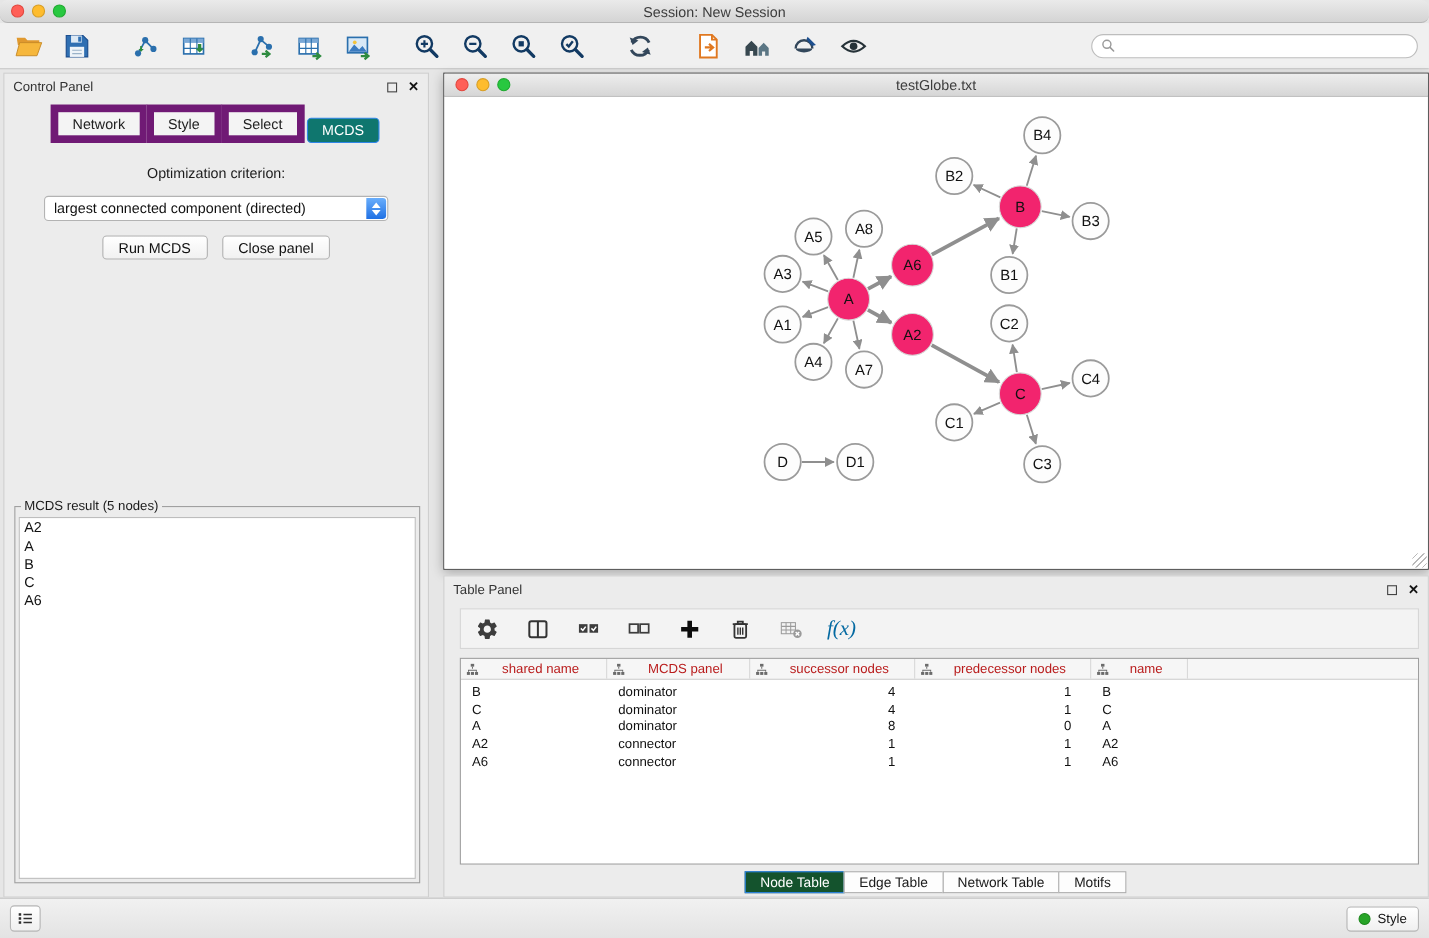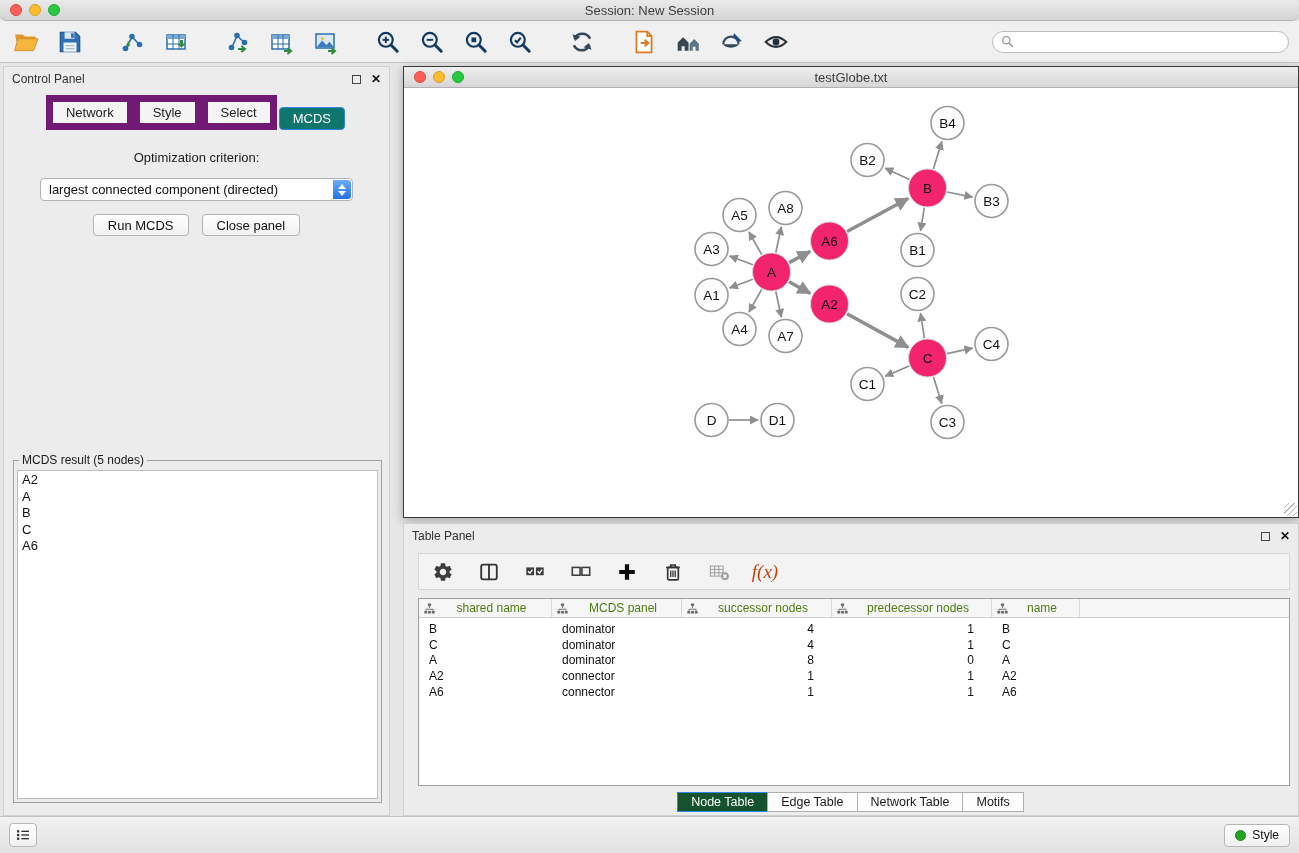--- a/index.html
+++ b/index.html
@@ -81,24 +81,24 @@
 
   
   .table-panel { margin-top:5px; flex:1; background:#ececec; border:1px solid #cfcfcf; position:relative;
                  display:flex; flex-direction:column; min-height:0; }
   .tp-inner { padding:0 8px 0 14px; }
   .tp-toolbar { height:37px; margin-top:7px; background:#f3f3f3; border:1px solid #d6d6d6;
                 display:flex; align-items:center; padding:0 10px; gap:18px; }
   .tb2-btn { background:transparent; border:none; width:28px; height:28px; display:flex; align-items:center;
              justify-content:center; cursor:pointer; }
   .tb2-btn svg { width:22px; height:22px; }
-  .fx-label { font-family:"Liberation Serif", serif; font-style:italic; font-size:19px; color:#c2410c; }
+  .fx-label { font-family:"Liberation Serif", serif; font-style:italic; font-size:19px; color:#0369a1; }
   .tbl-wrap { margin-top:8px; background:#fff; border:1px solid #9e9e9e; height:188px; overflow:hidden; }
   .tbl-header { display:flex; background:#f6f6f6; border-bottom:1px solid #cfcfcf; height:19px; }
-  .th { display:flex; align-items:center; border-right:1px solid #d9d9d9; font-size:12px; color:#4d7c0f;
+  .th { display:flex; align-items:center; border-right:1px solid #d9d9d9; font-size:12px; color:#b91c1c;
         padding:0 3px 0 5px; }
   .th .th-label { flex:1; text-align:center; }
   .th-icon { flex:0 0 auto; }
   .th-fill { flex:1; border-right:none; }
   .c0 { width:133px; } .c1 { width:130px; } .c2 { width:150px; } .c3 { width:160px; } .c4 { width:88px; }
   .tbl-body { padding-top:3px; }
   .tr { display:flex; height:15.7px; align-items:center; font-size:12px; color:#111; }
   .td { overflow:hidden; white-space:nowrap; }
   .td.c0, .td.c1, .td.c4 { text-align:left; padding-left:10px; }
   .td.c2, .td.c3 { text-align:right; padding-right:18px; }

